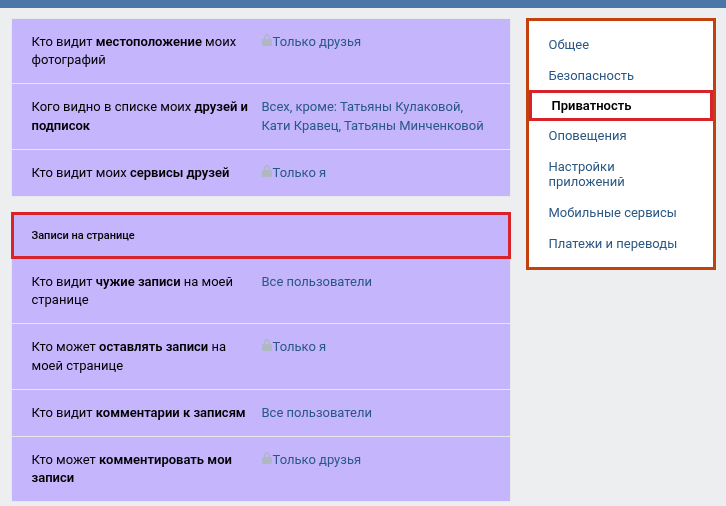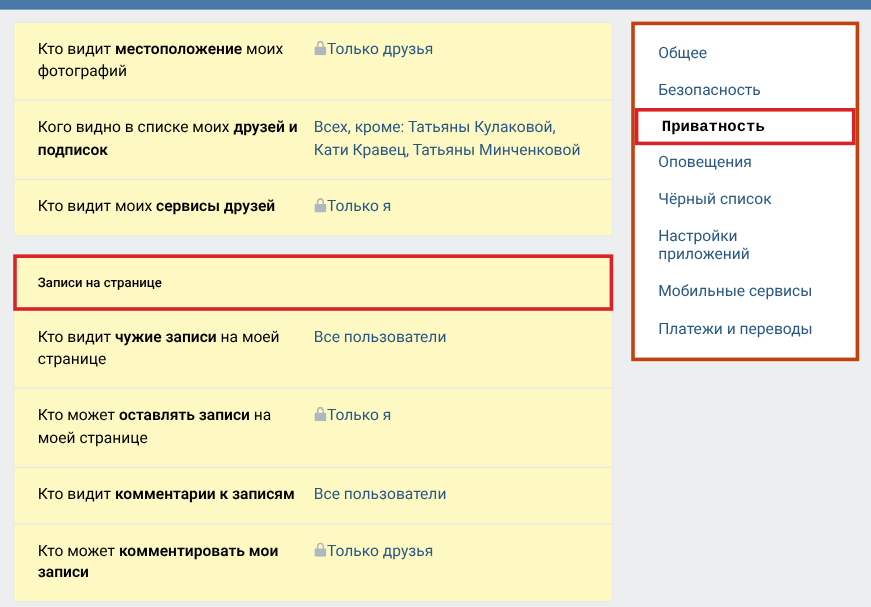--- a/index.html
+++ b/index.html
@@ -16,21 +16,21 @@
   .layout {
     display: flex;
     gap: 15px;
     padding: 10px 0 0 0;
     justify-content: center;
   }
   .col-main { width: 500px; }
   .col-side { width: 190px; }
 
   .panel {
-    background: #fef9c3;
+    background: #c4b5fd;
     border: 1px solid #e7e8ec;
     margin-bottom: 15px;
   }
   .row {
     display: flex;
     align-items: flex-start;
     padding: 14px 20px;
     border-top: 1px solid #e7e8ec;
   }
   .row:first-child { border-top: none; }
@@ -80,21 +80,21 @@
     color: #000;
   }
 
   .highlight-red {
     outline: 3px solid #d8232a;
     outline-offset: -2px;
   }
   .highlight-red-side {
     border: 3px solid #d8232a;
     margin: -1px 0;
-    padding-top: 5px; padding-bottom: 5px; font-family: Liberation Mono, monospace;
+    padding-top: 5px; padding-bottom: 5px;
   }
 
   .lock svg { width: 10px; height: 12px; display: block; }
 </style>
 </head>
 <body>
 
 <div class="topbar"></div>
 
 <div class="layout">
@@ -171,20 +171,19 @@
       </div>
 
   </div>
 
   <div class="col-side">
     <div class="side-panel" id="side-panel">
         <a class="side-item">Общее</a>
         <a class="side-item">Безопасность</a>
         <a class="side-item active highlight-red-side">Приватность</a>
         <a class="side-item">Оповещения</a>
-        <a class="side-item">Чёрный список</a>
         <a class="side-item">Настройки приложений</a>
         <a class="side-item">Мобильные сервисы</a>
         <a class="side-item">Платежи и переводы</a>
       </div>
   </div>
 
 </div>
 
 </body></html>

